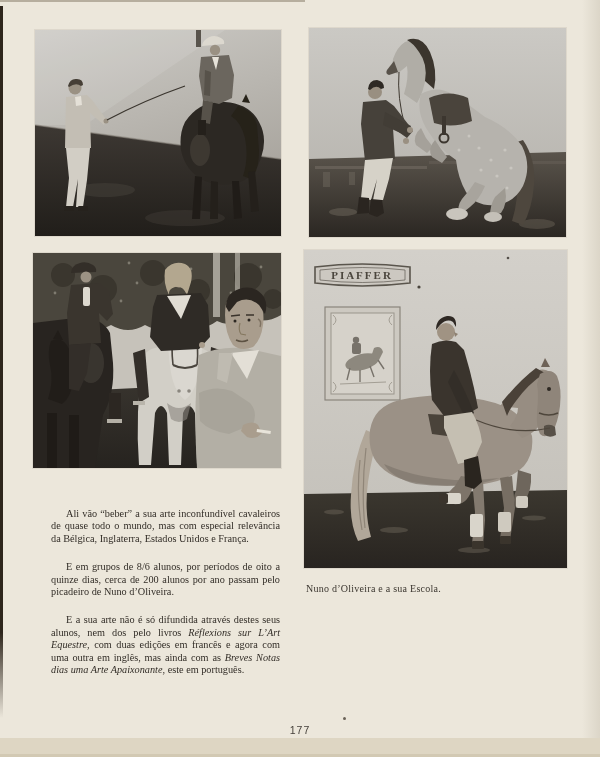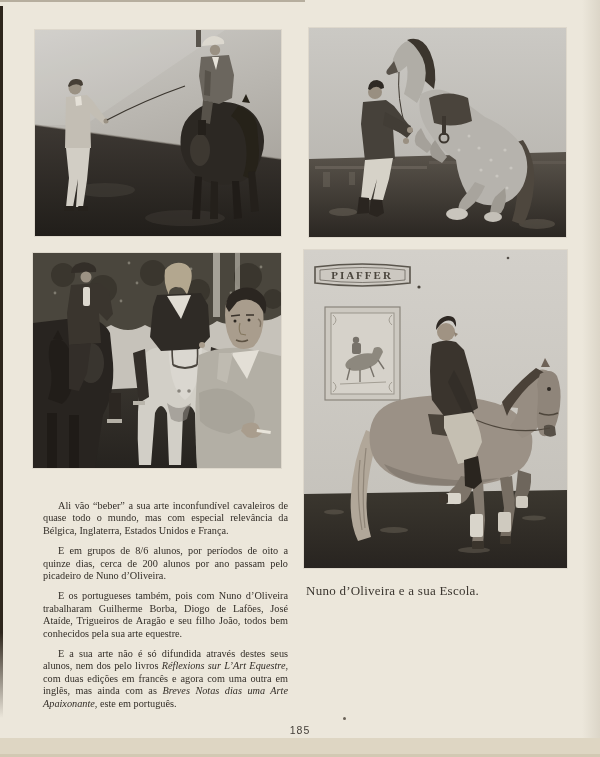--- a/index.html
+++ b/index.html
@@ -15,25 +15,25 @@
   .speck{position:absolute;width:3px;height:3px;border-radius:50%;background:#6a6257;}
 
   figure.photo{position:absolute;margin:0;padding:0;box-shadow:0 0 0 1px rgba(60,52,40,.08);}
   figure.photo svg{display:block;width:100%;height:100%;}
   .photo-1{left:35px;top:30px;width:246px;height:206px;}
   .photo-2{left:309px;top:28px;width:257px;height:209px;}
   .photo-3{left:33px;top:253px;width:248px;height:215px;}
   .photo-4{left:304px;top:250px;width:263px;height:318px;}
 
   .photo-caption{position:absolute;left:306px;top:583px;width:250px;
-    font-size:13px;letter-spacing:.25px;color:#3b362f;}
+    font-size:10px;letter-spacing:.25px;color:#3b362f;}
 
   .body-text{position:absolute;left:35px;top:492px;width:261px;
     font-size:10.25px;line-height:12.4px;text-align:justify;color:#322d27;}
-  .body-text p{margin:8px;text-indent:15px;}
+  .body-text p{margin:16px;text-indent:15px;}
   .body-text em{font-style:italic;font-family:Liberation Serif, serif;}
 
   .page-number{position:absolute;left:0;top:724px;width:600px;text-align:center;
     font-family:"Liberation Sans",sans-serif;font-size:10.5px;letter-spacing:1px;color:#45403a;}
 </style>
 </head>
 <body>
 
 <div class="page">
   <div class="top-edge"></div>
@@ -322,22 +322,21 @@
         <path d="M160,210 L174,206 L178,232 L170,239 L161,236 Z" fill="#2a251f"></path>
       </g>
     </svg>
   </figure>
 
   <div class="photo-caption">Nuno d’Oliveira e a sua Escola.</div>
 
   <div class="body-text">
       <p><span>Ali vão “beber” a sua arte inconfundível cavaleiros de quase todo o mundo, mas com especial relevância da Bélgica, Inglaterra, Estados Unidos e França.</span></p>
       <p><span>E em grupos de 8/6 alunos, por períodos de oito a quinze dias, cerca de 200 alunos por ano passam pelo picadeiro de Nuno d’Oliveira.</span></p>
-      <p><span>E os portugueses também, pois com Nuno d’Oliveira trabalharam Guilherme Borba, Diogo de Lafões, José Ataíde, Trigueiros de Aragão e seu filho João, todos bem conhecidos pela sua arte equestre.</span></p>
       <p><span>E a sua arte não é só difundida através destes seus alunos, nem dos pelo livros </span><em>Réflexions sur L’Art Equestre</em><span>, com duas edições em francês e agora com uma outra em inglês, mas ainda com as </span><em>Breves Notas dias uma Arte Apaixonante</em><span>, este em português.</span></p>
     </div>
 
-  <div class="page-number">185</div>
+  <div class="page-number">177</div>
 
   <div class="speck" style="left:343px;top:717px;"></div>
 
   <div class="bottom-strip"></div>
 </div>
 
 </body></html>

